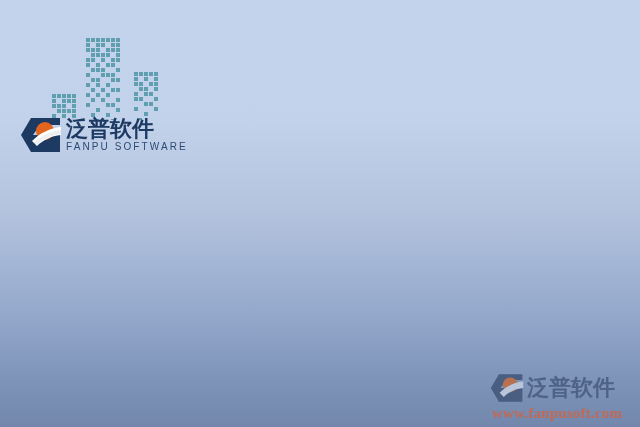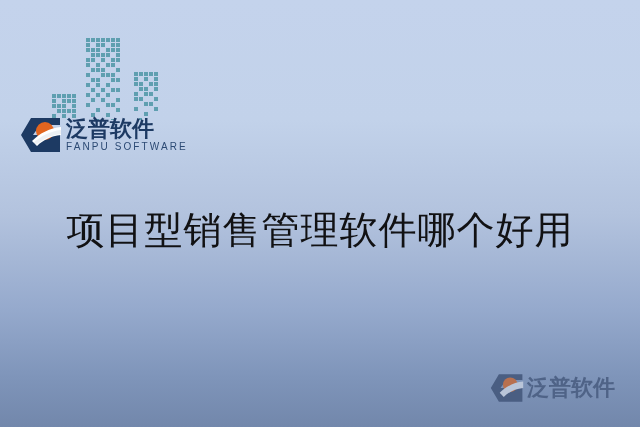--- a/index.html
+++ b/index.html
@@ -273,30 +273,28 @@
         <path d="M12 24 C20 16 30 11 41 10 L41 18 C31 19 23 23 17 29 Z" fill="#ffffff"></path>
         <path d="M13 26 C21 19 31 14 41 13 L41 17 C31 18 22 23 16 28 Z" fill="#1d3a63" opacity="0.08"></path>
       </svg>
     </span>
     <span id="logo-text">
       <span class="logo-cn">泛普软件</span>
       <span class="logo-en">FANPU SOFTWARE</span>
     </span>
   </div>
 
-  <div id="headline">
-    <span id="headline-text">项目型销售管理软件哪个好用</span>
-  </div>
 
   <div id="watermark">
     <div id="wm-top">
       <span id="wm-mark">
         <svg width="34" height="30" viewBox="0 0 42 36" xmlns="http://www.w3.org/2000/svg">
           <path d="M11 1 L40 1 L40 8 L20 8 L13 18 L22 18 L40 18 L40 35 L11 35 L1 18 Z" fill="#4a5e82"></path>
           <circle cx="25" cy="14" r="9" fill="#b8704f"></circle>
           <path d="M12 24 C20 16 30 11 41 10 L41 18 C31 19 23 23 17 29 Z" fill="#b9c5d9"></path>
         </svg>
       </span>
       <span id="wm-cn">泛普软件</span>
     </div>
+    <div id="wm-url">www.fanpusoft.com</div>
   </div>
 
 </div>
 
 </body></html>

